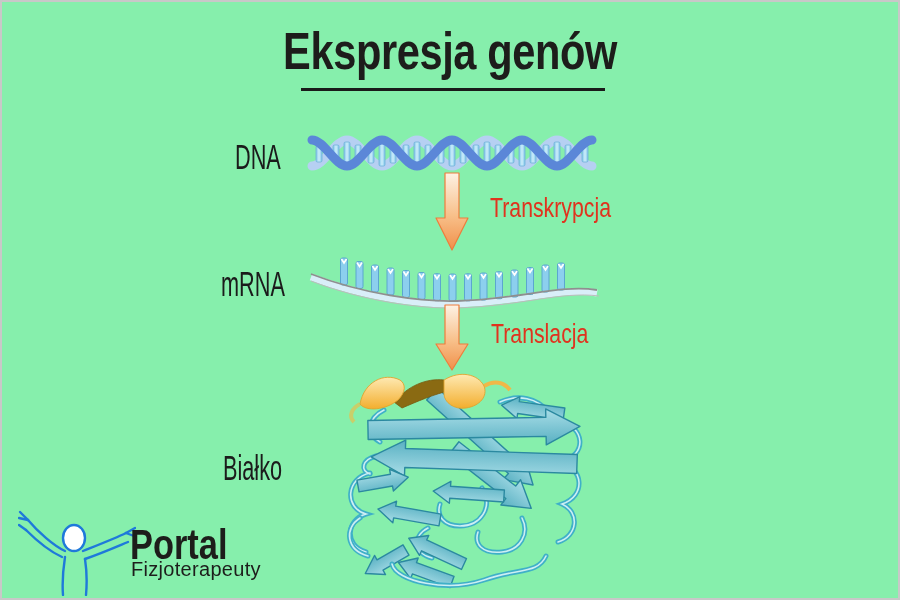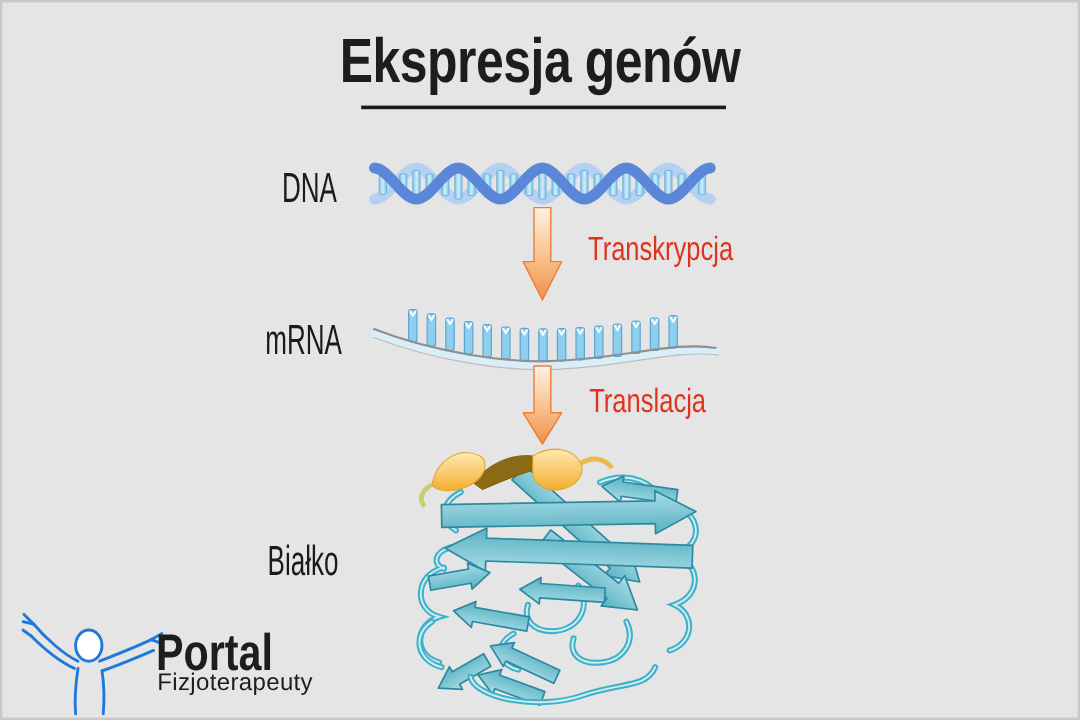--- a/index.html
+++ b/index.html
@@ -1,17 +1,17 @@
 <!DOCTYPE html>
 <html><head>
 <meta charset="utf-8">
 <style>
   html,body { margin:0; padding:0; background:#ffffff; }
   .canvas {
-    position:relative; width:900px; height:600px; background:#e5e5e5;
+    position:relative; width:900px; height:600px; background:#86efac;
     border:2px solid #c8c8c8; box-sizing:border-box; overflow:hidden;
     font-family:"Liberation Sans", sans-serif;
   }
   .title {
     position:absolute; left:0; right:0; top:23px; margin:0;
     text-align:center; font-size:52px; font-weight:700; color:#1d1d1b;
     letter-spacing:-0.5px; line-height:1; transform:scaleX(0.80);
     white-space:nowrap;
   }
   .title-underline {

